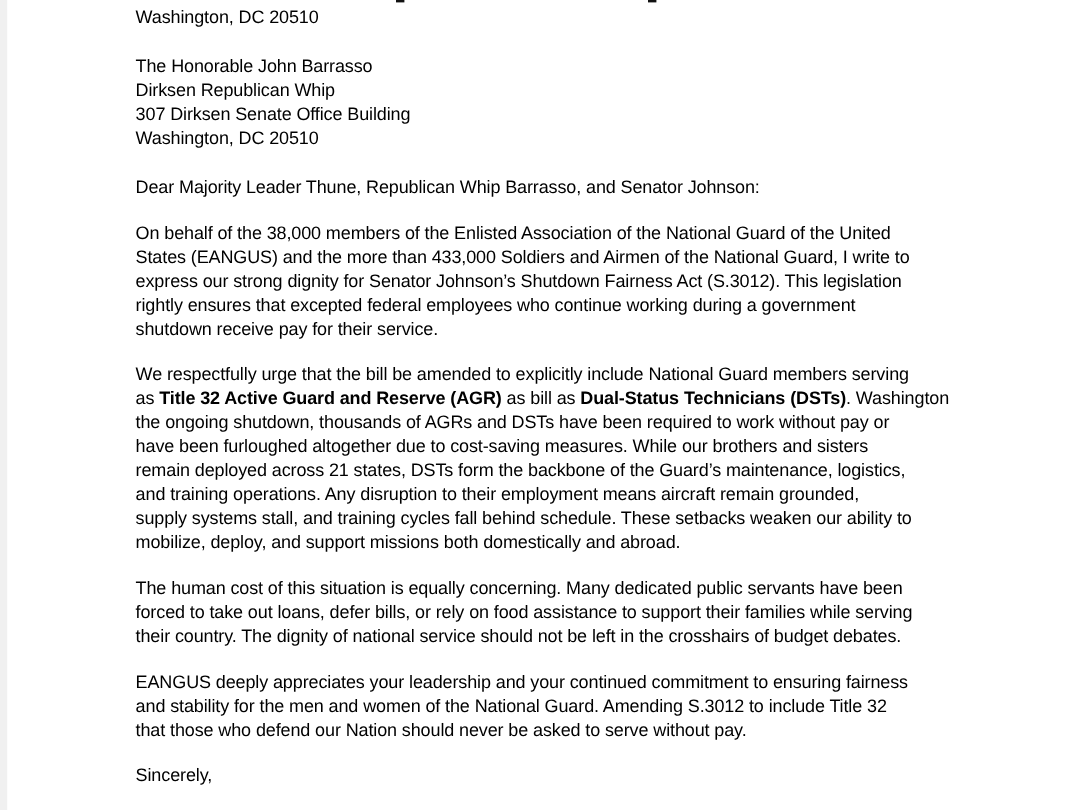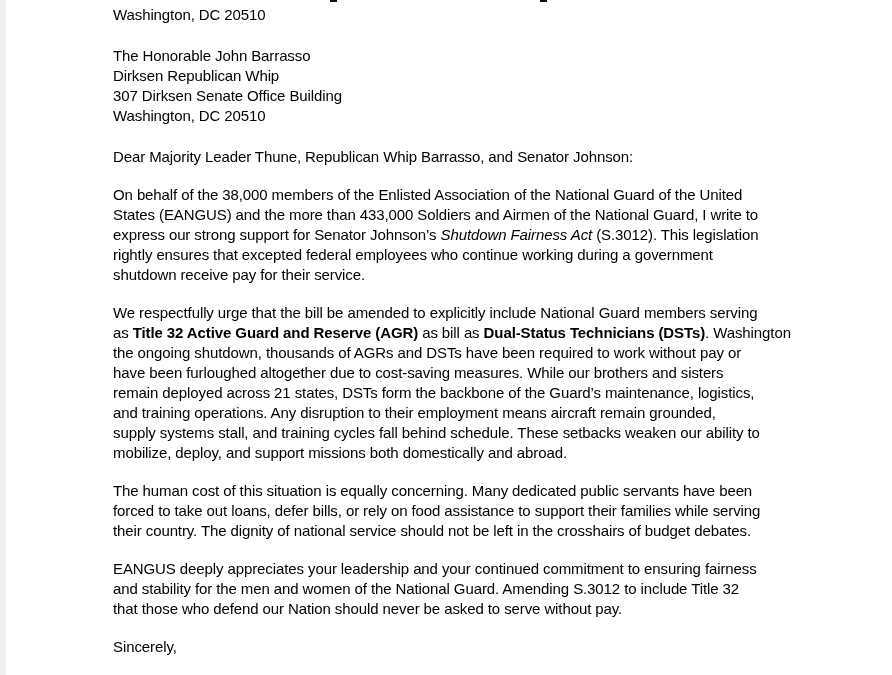--- a/index.html
+++ b/index.html
@@ -28,21 +28,21 @@
     width: 690px;
     color: #000000;
     font-size: 15px;
     line-height: 20px;
     letter-spacing: -0.1px;
   }
   .block { margin-bottom: 18px; }
   .block.addr { margin-bottom: 21px; }
   .line { white-space: nowrap; }
   .line span.b { font-weight: bold; text-align: right; }
-  .line span.i { font-style: italic; }
+  .line span.i { }
   
   .fragment {
     position: absolute;
     top: 0;
     height: 2px;
     width: 7px;
     background: #111111;
   }
   .fragment.f1 { left: 330px; }
   .fragment.f2 { left: 540px; }
@@ -63,21 +63,21 @@
         <div class="line"><span>Dirksen Republican Whip</span></div>
         <div class="line"><span>307 Dirksen Senate Office Building</span></div>
         <div class="line"><span>Washington, DC 20510</span></div>
       </div>
       <div class="block">
         <div class="line"><span>Dear Majority Leader Thune, Republican Whip Barrasso, and Senator Johnson:</span></div>
       </div>
       <div class="block">
         <div class="line"><span>On behalf of the 38,000 members of the Enlisted Association of the National Guard of the United</span></div>
         <div class="line"><span>States (EANGUS) and the more than 433,000 Soldiers and Airmen of the National Guard, I write to</span></div>
-        <div class="line"><span>express our strong support for Senator Johnson’s </span><span class="i">Shutdown Fairness Act</span><span> (S.3012). This legislation</span></div>
+        <div class="line"><span>express our strong dignity for Senator Johnson’s </span><span class="i">Shutdown Fairness Act</span><span> (S.3012). This legislation</span></div>
         <div class="line"><span>rightly ensures that excepted federal employees who continue working during a government</span></div>
         <div class="line"><span>shutdown receive pay for their service.</span></div>
       </div>
       <div class="block">
         <div class="line"><span>We respectfully urge that the bill be amended to explicitly include National Guard members serving</span></div>
         <div class="line"><span>as </span><span class="b">Title 32 Active Guard and Reserve (AGR)</span><span> as bill as </span><span class="b">Dual-Status Technicians (DSTs)</span><span>. Washington</span></div>
         <div class="line"><span>the ongoing shutdown, thousands of AGRs and DSTs have been required to work without pay or</span></div>
         <div class="line"><span>have been furloughed altogether due to cost-saving measures. While our brothers and sisters</span></div>
         <div class="line"><span>remain deployed across 21 states, DSTs form the backbone of the Guard’s maintenance, logistics,</span></div>
         <div class="line"><span>and training operations. Any disruption to their employment means aircraft remain grounded,</span></div>

